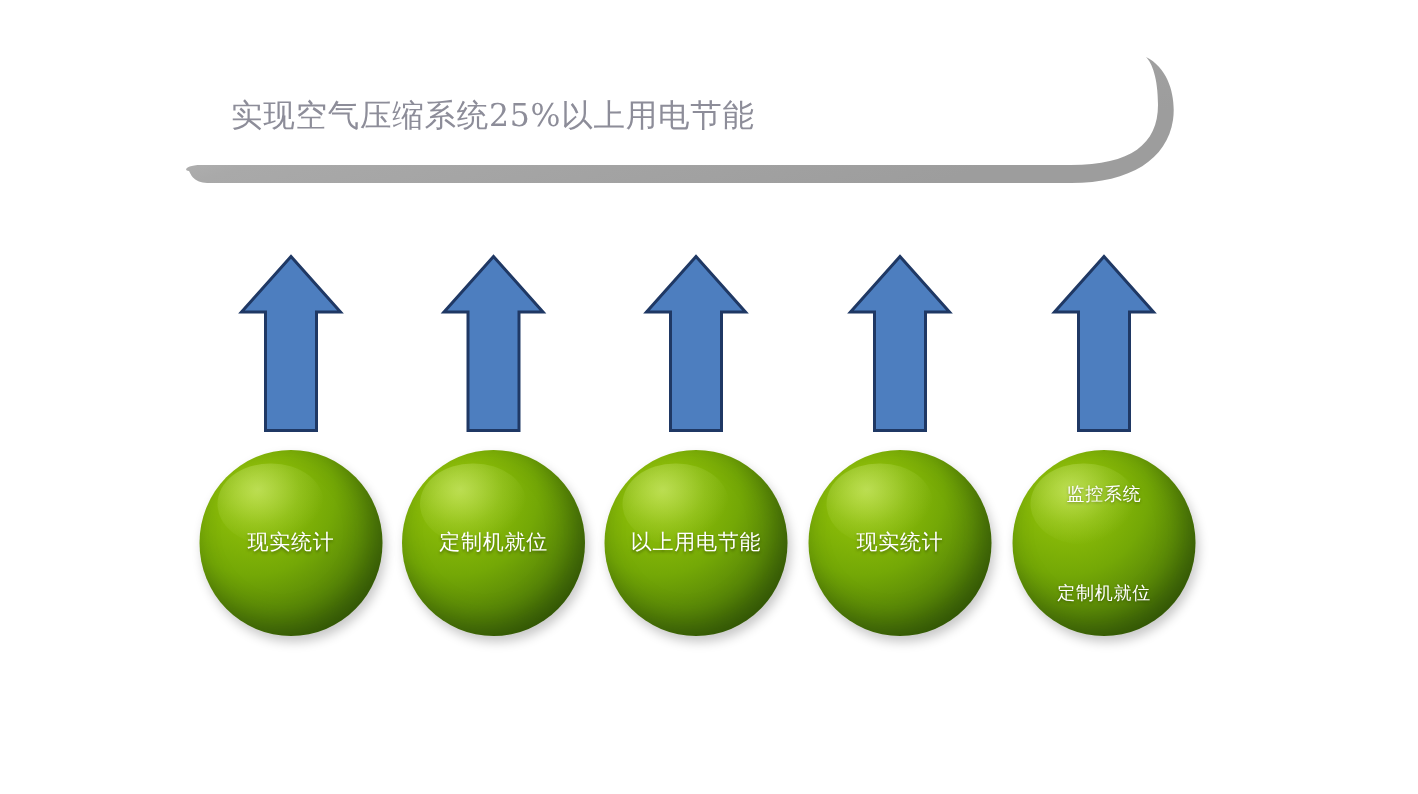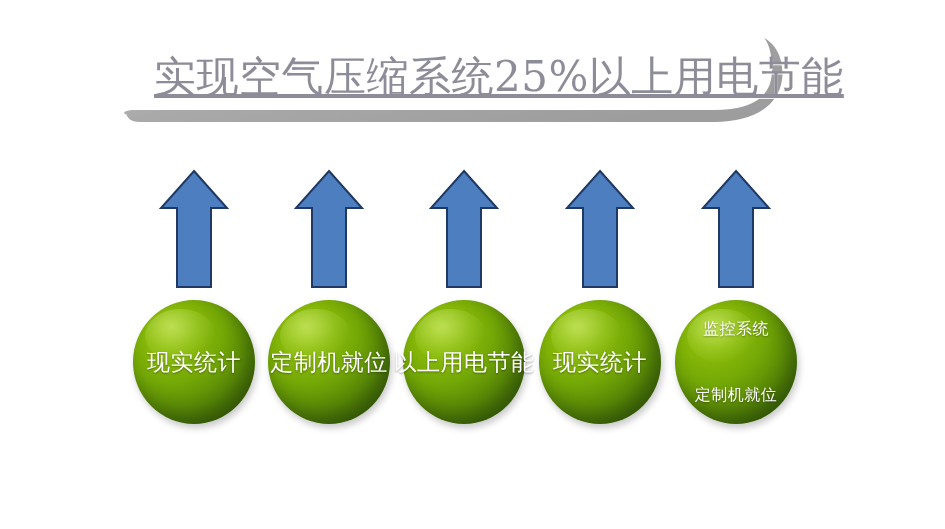--- a/index.html
+++ b/index.html
@@ -40,26 +40,25 @@
     overflow: visible;
   }
   #title-text {
     position: absolute;
     left: 36px;
     top: 10px;
     width: 600px;
     height: 62px;
     line-height: 62px;
     font-family: "DejaVu Serif", "Liberation Serif", serif;
-    font-size: 42px;
+    font-size: 21px;
     letter-spacing: 0.5px;
     color: #8d8d99;
     white-space: nowrap;
     text-shadow: 0 1px 0 rgba(255,255,255,0.85);
-    text-decoration: underline;
   }
 
   
   .step {
     position: absolute;
     top: 168px;
     width: 128px;
     height: 262px;
   }
 
@@ -123,29 +122,29 @@
     left: 0;
     top: 0;
     width: 122px;
     height: 124px;
     display: flex;
     flex-direction: column;
     align-items: center;
     justify-content: center;
     color: #ffffff;
     font-family: "DejaVu Serif", "Liberation Serif", serif;
-    font-size: 23px;
+    font-size: 14px;
     line-height: 21px;
     letter-spacing: 0.5px;
     text-align: center;
     text-shadow: 0 1px 2px rgba(0,0,0,0.35);
     white-space: nowrap;
   }
   .bubble-label.two-line {
-    font-size: 16px;
+    font-size: 12px;
     line-height: 22px;
     gap: 44px;
   }
   .bubble-label .line { display: block; }
 </style>
 </head>
 <body>
 
 <div id="slide">
 

